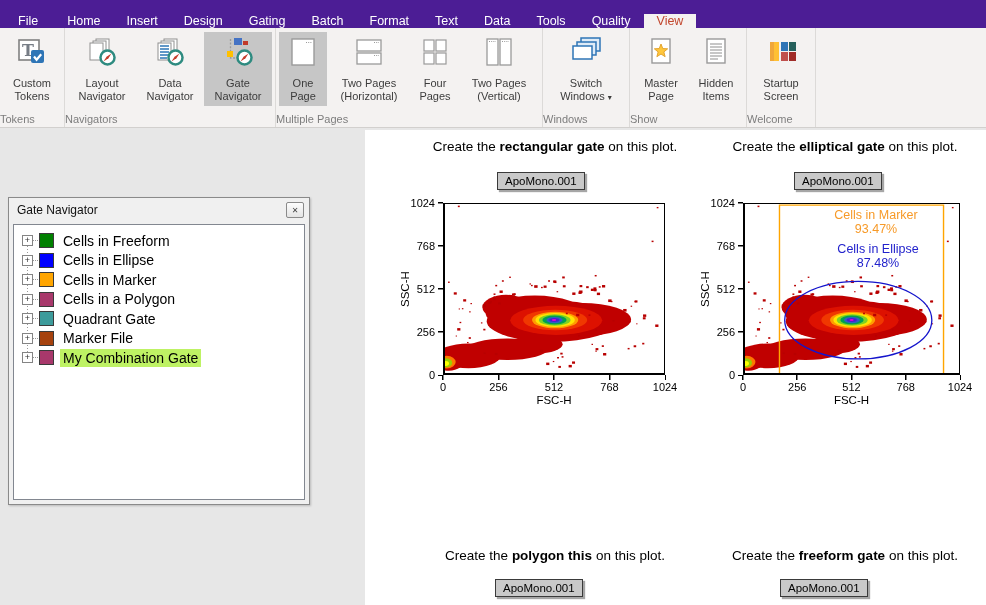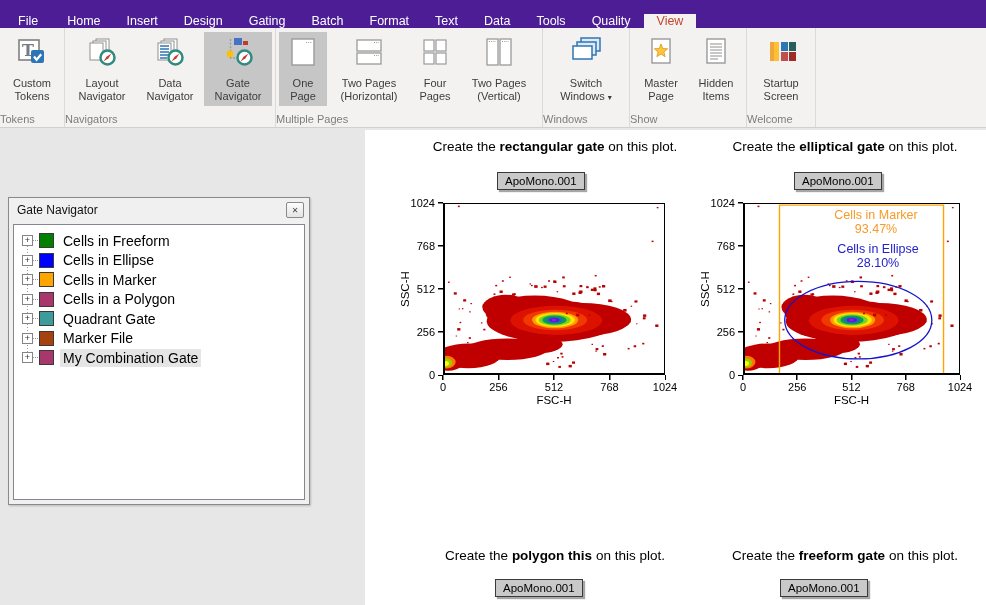--- a/index.html
+++ b/index.html
@@ -51,21 +51,21 @@
   .panel { position:absolute; left:8px; top:197px; width:302px; height:308px; background:#F0F0F0; border:1px solid #8a8a8a; box-shadow:1px 1px 2px rgba(0,0,0,0.2); }
   .ptitle { position:absolute; left:0; top:0; width:100%; height:24px; display:flex; align-items:center; padding:0 8px; font-size:12px; color:#111; }
   .pclose { position:absolute; right:5px; top:4px; width:18px; height:16px; border:1px solid #8a8a8a; border-radius:2px; background:linear-gradient(#fdfdfd,#e4e4e4); font-size:8px; color:#444; display:flex; align-items:center; justify-content:center; }
   .pcontent { position:absolute; left:4px; right:4px; top:26px; bottom:4px; background:#fff; border:1px solid #828790; overflow:hidden; }
   .treeline { position:absolute; left:13px; top:15px; width:1px; height:118px; background-image:repeating-linear-gradient(to bottom,#999 0 1px,transparent 1px 3px); }
   .trow { position:relative; display:flex; align-items:center; height:19.5px; padding-left:8px; }
   .expand { width:11px; height:11px; flex:none; border:1px solid #848484; background:#fff; font-size:9px; line-height:9px; text-align:center; color:#333; }
   .stub { width:5px; flex:none; border-top:1px dotted #999; }
   .swatch { width:15px; height:15px; flex:none; border:1px solid #3a3a3a; margin:0 6px 0 1px; }
   .tlabel { font-size:14px; color:#000; padding:1px 3px; white-space:nowrap;text-align:center; }
-  .tlabel.sel { background:#e5e5e5; }
+  .tlabel.sel { background:#bef264; }
 </style>
 </head>
 <body>
 
 <svg width="0" height="0" style="position:absolute" aria-hidden="true">
   <defs>
     <symbol id="ic-compass" viewBox="0 0 20 20">
       <circle cx="10" cy="10" r="7.4" fill="#fff" stroke="#2E8B80" stroke-width="2.6"></circle>
       <path d="M5.8 14.2 L9 9.2 L14.2 5.8 L11 10.8 Z" fill="#C43B2B"></path>
     </symbol>
@@ -380,21 +380,21 @@
           <use href="#cloudg"></use>
           <path d="M165 1024 L165 7 L950 7 L950 1024" fill="none" stroke="#FFA500" stroke-width="1.4" vector-effect="non-scaling-stroke"></path>
           <ellipse cx="542" cy="704" rx="352" ry="235" fill="none" stroke="#1414cc" stroke-width="1.3" vector-effect="non-scaling-stroke"></ellipse>
         </svg>
         <div class="gate-ann ann-marker">
           <div>Cells in Marker</div>
           <div>93.47%</div>
         </div>
         <div class="gate-ann ann-ellipse">
           <div>Cells in Ellipse</div>
-          <div>28.10%</div>
+          <div>87.48%</div>
         </div>
       </div>
       <div class="xmarks"></div>
       <div class="xt" style="left:0%">0</div>
       <div class="xt" style="left:25%">256</div>
       <div class="xt" style="left:50%">512</div>
       <div class="xt" style="left:75%">768</div>
       <div class="xt" style="left:100%">1024</div>
       <div class="xlab">FSC-H</div>
     </div>

